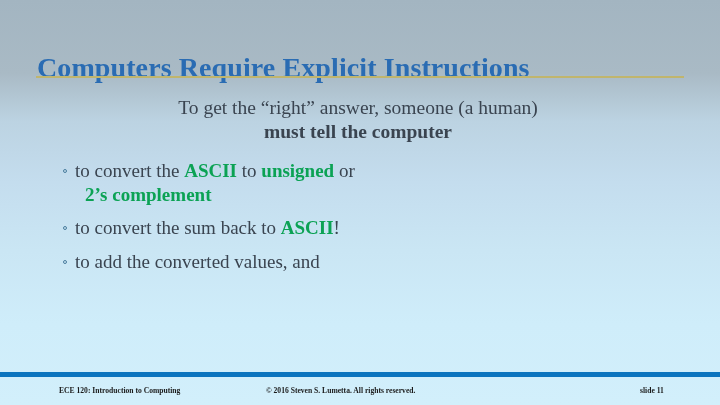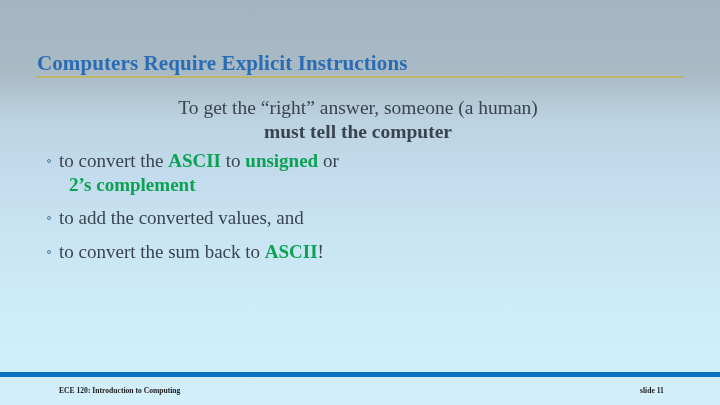--- a/index.html
+++ b/index.html
@@ -30,21 +30,21 @@
         #d2effb 100%);
     overflow: hidden;
   }
 
   
   .title {
     position: absolute;
     left: 37px;
     top: 32px;
     width: 650px;
-    font-size: 21px;
+    font-size: 28px;
     line-height: 34px;
     color: #2a6cb3;
     letter-spacing: 0.1px;
     white-space: nowrap;
   }
 
   .title-rule {
     position: absolute;
     left: 36px;
     top: 76px;
@@ -63,21 +63,21 @@
 
   .lead {
     font-size: 19.5px;
     line-height: 23.5px;
     color: #3a4450;
     text-align: center;
   }
   .lead .l2 { display: block; font-weight: bold; }
 
   .bullets {
-    margin: 0;
+    margin: 16px;
     padding: 0;
     list-style: none;
   }
 
   .bullet-item {
     position: relative;
     padding-left: 21px;
     font-size: 19px;
     line-height: 23.5px;
     color: #3a4450;
@@ -164,31 +164,32 @@
     <ul class="bullets">
 
       <li class="bullet-item">
         <span class="bullet-mark"></span>
         <span class="bullet-text"><span>to convert the </span><span class="kw">ASCII</span><span> to </span><span class="kw">unsigned</span><span> or</span></span>
         <span class="cont kw">2’s complement</span>
       </li>
 
       <li class="bullet-item gap">
         <span class="bullet-mark"></span>
-        <span class="bullet-text">to add the converted values, and</span>
+        <span class="bullet-text"><span>to convert the sum back to </span><span class="kw">ASCII</span><span>!</span></span>
       </li>
 
       <li class="bullet-item gap">
         <span class="bullet-mark"></span>
-        <span class="bullet-text"><span>to convert the sum back to </span><span class="kw">ASCII</span><span>!</span></span>
+        <span class="bullet-text">to add the converted values, and</span>
       </li>
 
     </ul>
   </div>
 
   <div class="footer-bar"></div>
 
   <div class="footer">
     <span class="f-left">ECE 120: Introduction to Computing</span>
+    <span class="f-center">© 2016 Steven S. Lumetta.  All rights reserved.</span>
     <span class="f-right">slide 11</span>
   </div>
 
 </div>
 
 </body></html>

